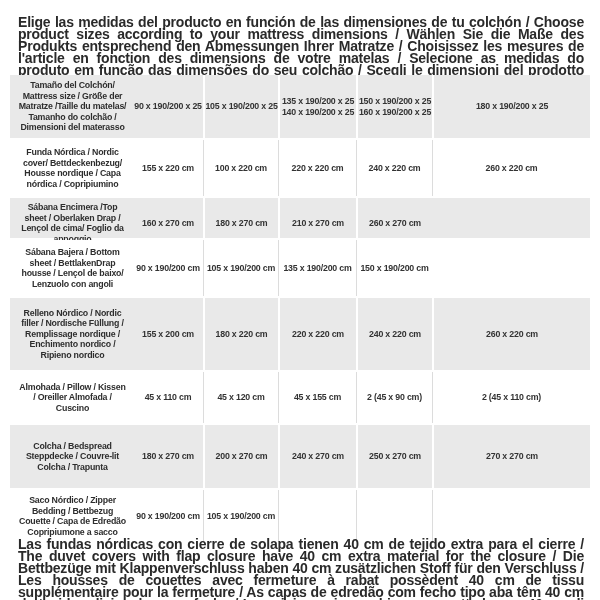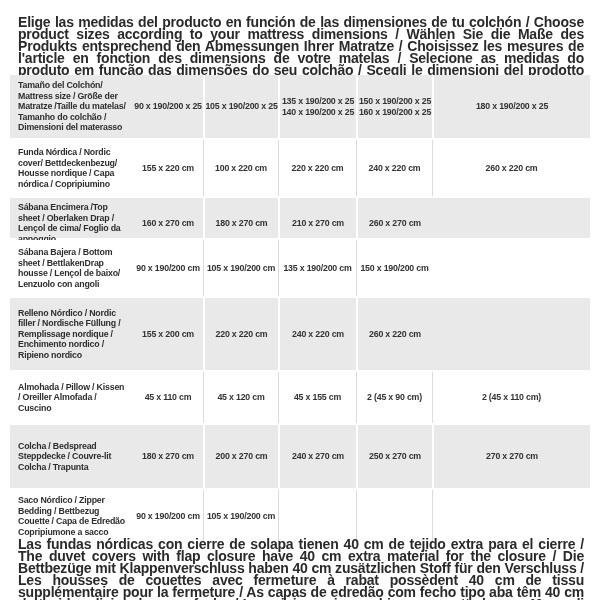--- a/index.html
+++ b/index.html
@@ -50,21 +50,21 @@
     font-size:8.8px;
     font-weight:700;
     letter-spacing:-0.2px;
     color:#333;
     text-align:center;
     white-space:pre-line;
     line-height:11px;
   }
   .cell.label {
     justify-content:flex-start;
-    text-align:left;
+    text-align:center;
     padding:4px 6px 4px 8px;
     line-height:10.5px;
     color:#2e2e2e;
   }
   
   .row .val + .val { border-left:2px solid #ffffff; }
   .row:nth-child(even) .val + .val { border-left:1px solid #dcdcdc; }
 </style>
 </head>
 <body>
@@ -105,20 +105,21 @@
     <div class="cell label">Sábana Bajera / Bottom sheet / BettlakenDrap housse / Lençol de baixo/ Lenzuolo con angoli</div>
     <div class="cell val">90 x 190/200 cm</div>
     <div class="cell val">105 x 190/200 cm</div>
     <div class="cell val">135 x 190/200 cm</div>
     <div class="cell val">150 x 190/200 cm</div>
   </div>
 
   <div class="row h4">
     <div class="cell label">Relleno Nórdico / Nordic filler / Nordische Füllung / Remplissage nordique / Enchimento nordico / Ripieno nordico</div>
     <div class="cell val">155 x 200 cm</div>
+    <div class="cell val">180 x 220 cm</div>
     <div class="cell val">220 x 220 cm</div>
     <div class="cell val">240 x 220 cm</div>
     <div class="cell val">260 x 220 cm</div>
   </div>
 
   <div class="row h5">
     <div class="cell label">Almohada  / Pillow / Kissen / Oreiller Almofada / Cuscino</div>
     <div class="cell val">45 x 110 cm</div>
     <div class="cell val">45 x 120 cm</div>
     <div class="cell val">45 x 155 cm</div>

